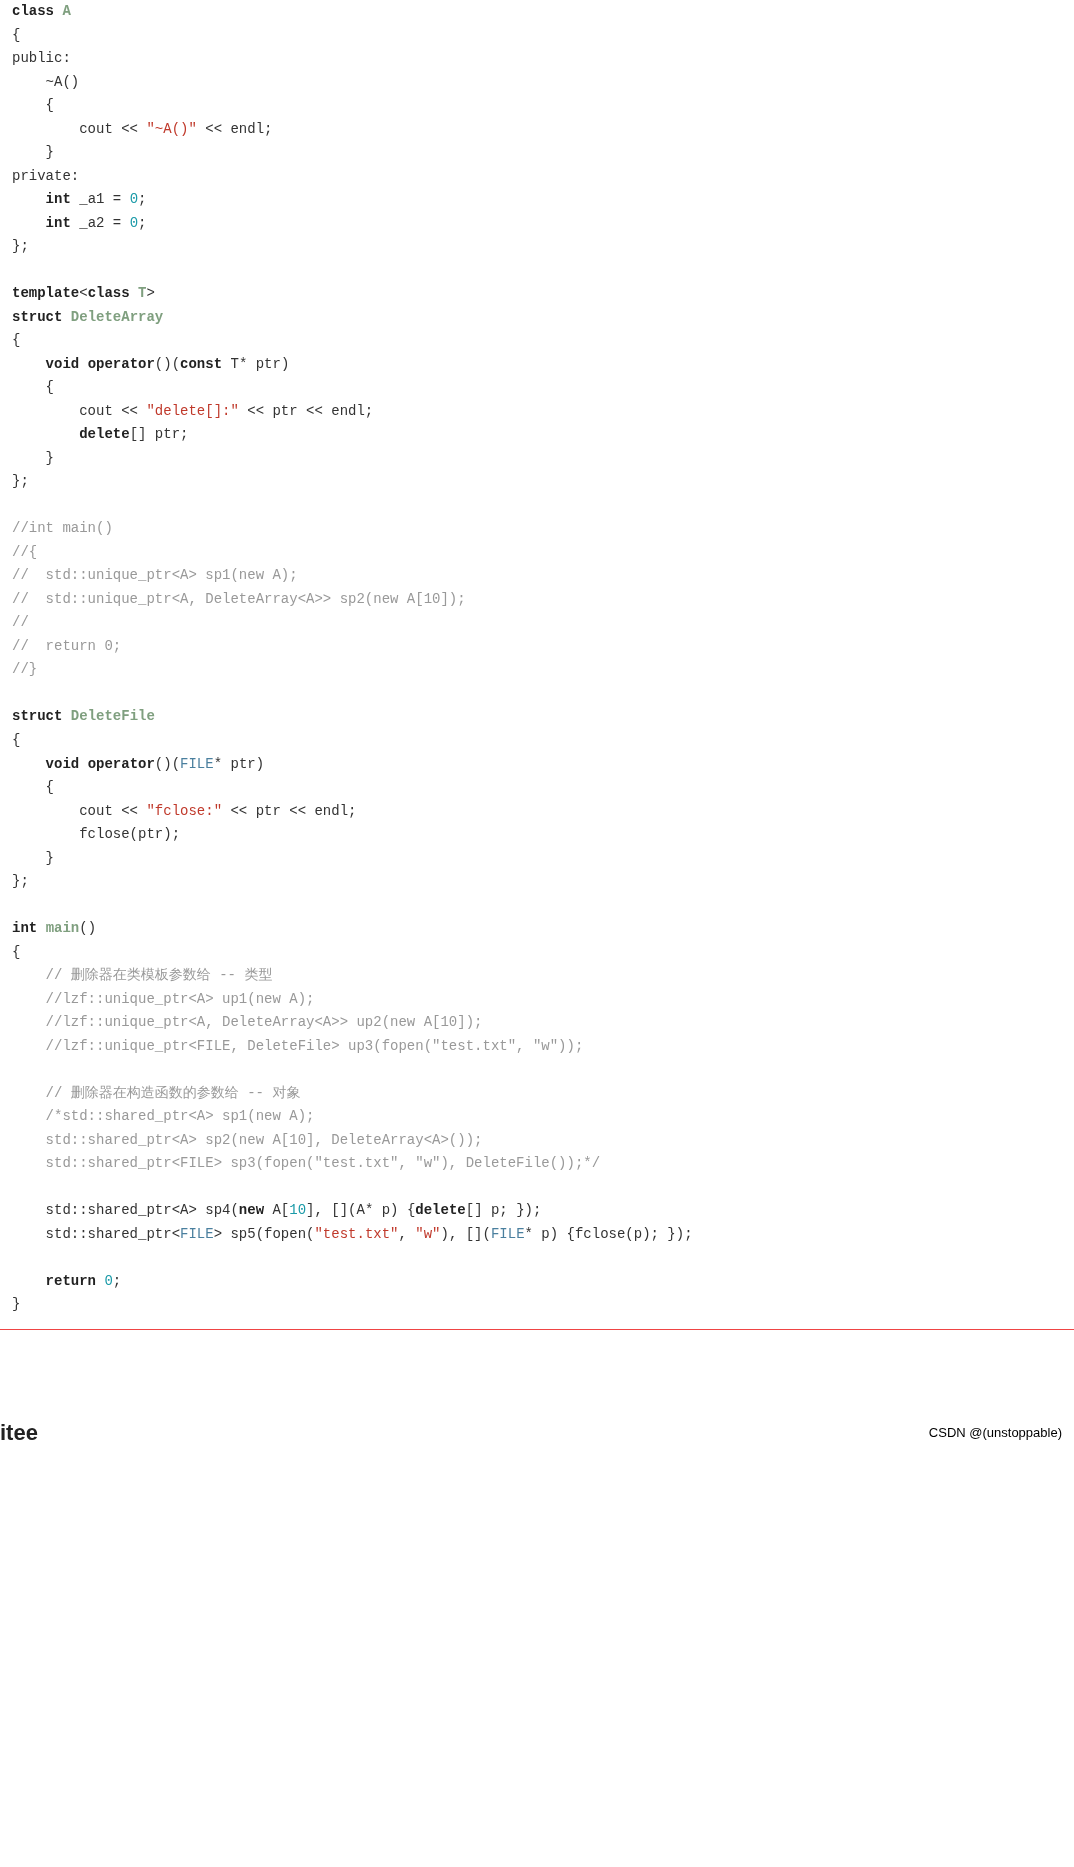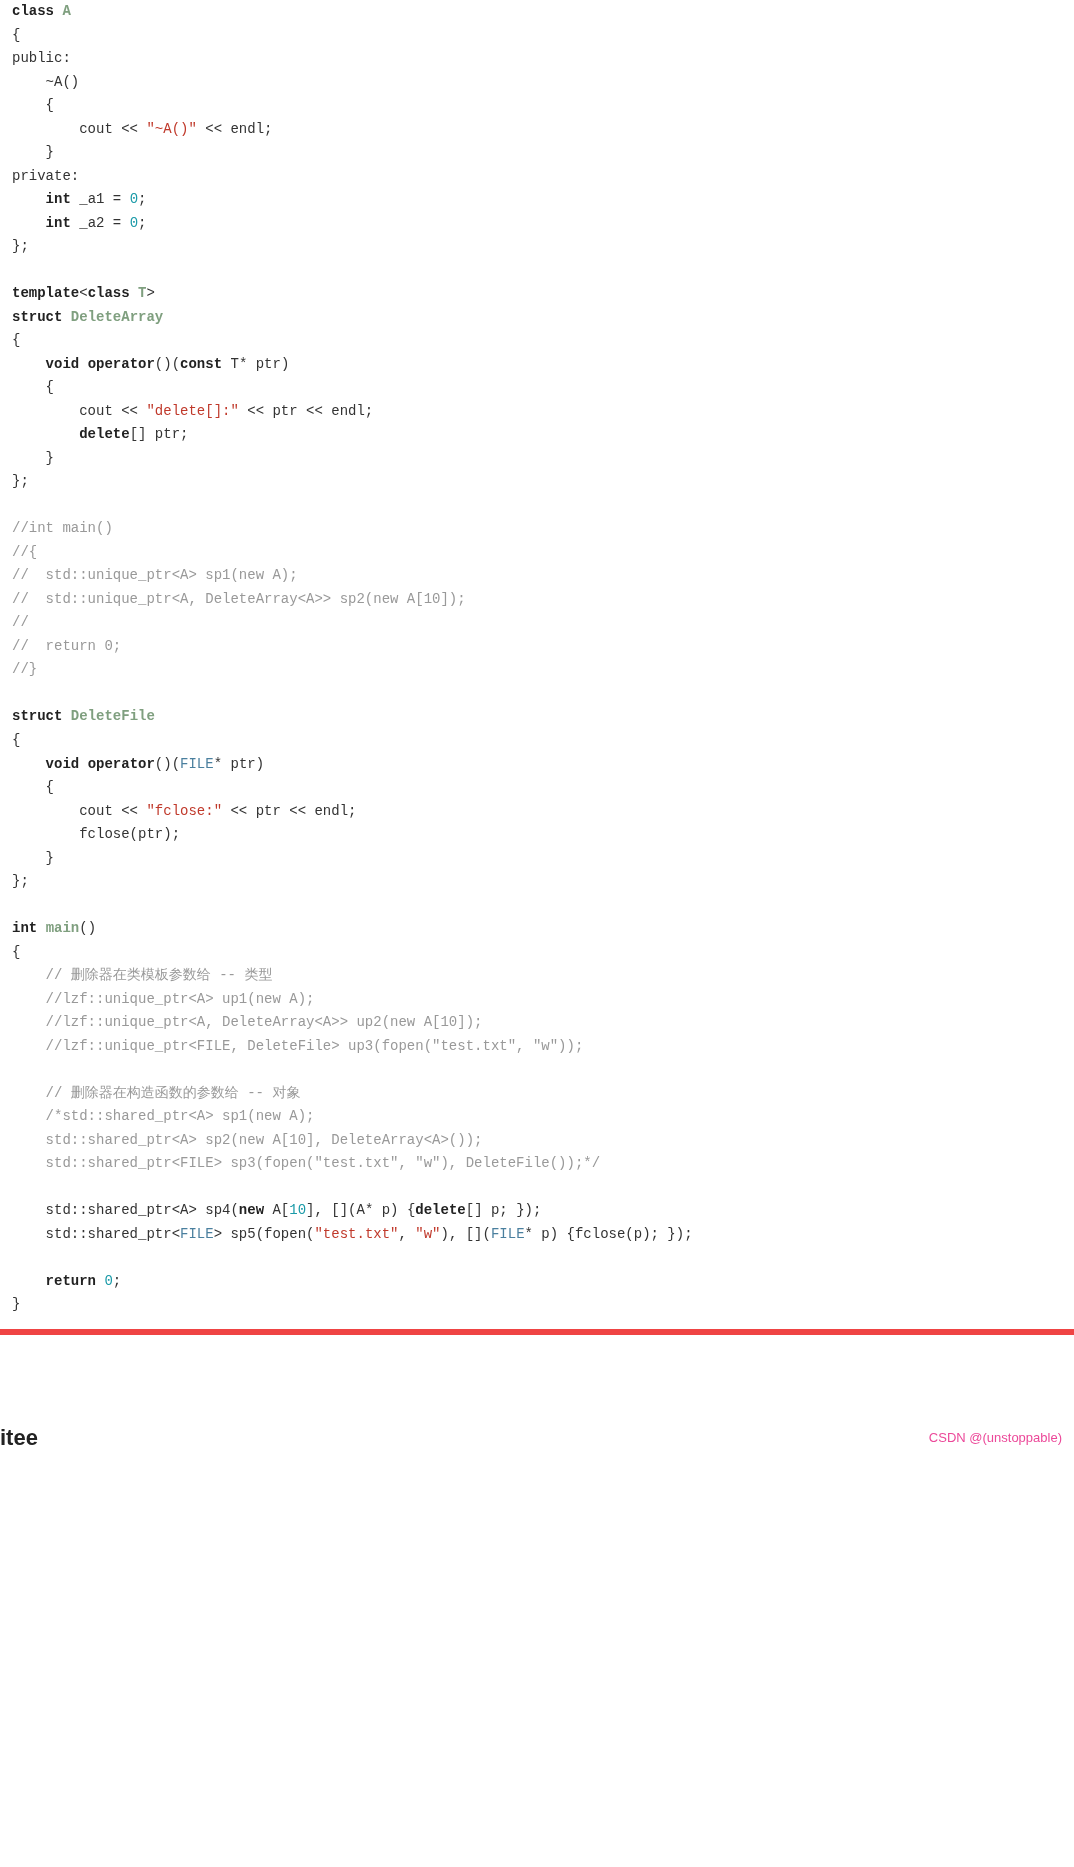--- a/index.html
+++ b/index.html
@@ -10,21 +10,21 @@
   color: #333;
   width: 1074px;
 }
 pre.code-block {
   font-family: inherit;
   font-size: 14px;
   line-height: 1.68;
   white-space: pre;
   padding: 0 12px 12px 12px;
   margin: 0;
-  border-bottom: 6px solid #ef4444;
+  border-bottom: 1px solid #ef4444;
 }
 .kw    { color: #222; font-weight: bold; }
 .type  { color: #7f9f7f; font-weight: bold; }
 .id    { color: #4a7f9e; }
 .num   { color: #1a9aa8; }
 .str   { color: #c0392b; }
 .cmt   { color: #999; }
 .footer {
   display: flex;
   justify-content: space-between;
@@ -32,21 +32,21 @@
   padding: 90px 12px 0 0;
   font-family: Arial, sans-serif;
 }
 .footer .left {
   font-size: 22px;
   font-weight: bold;
   color: #222;
 }
 .footer .right {
   font-size: 13px;
-  color: #ec4899;
+  color: #000000;
 }
 </style>
 </head>
 <body>
 
 <pre class="code-block"><span class="kw">class</span> <span class="type">A</span>
 <span>{</span>
 <span>public:</span>
 <span>    ~A()</span>
 <span>    {</span>

